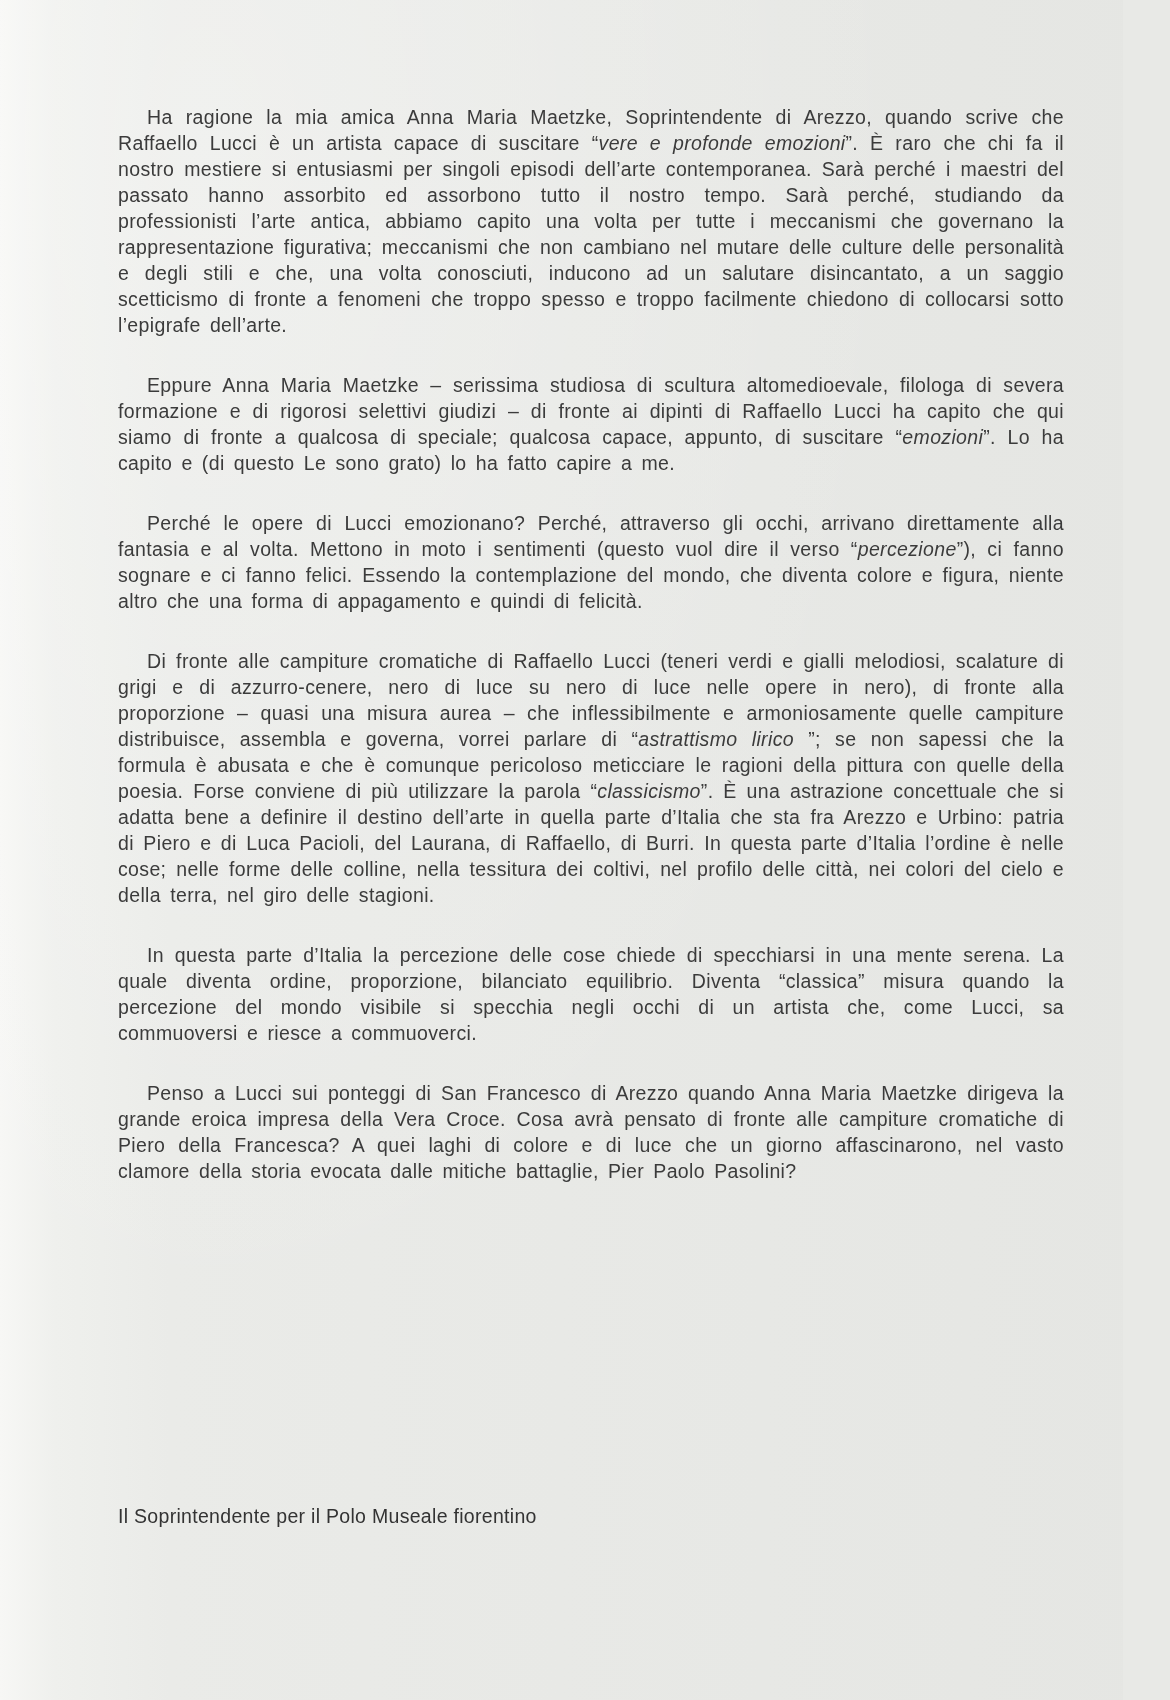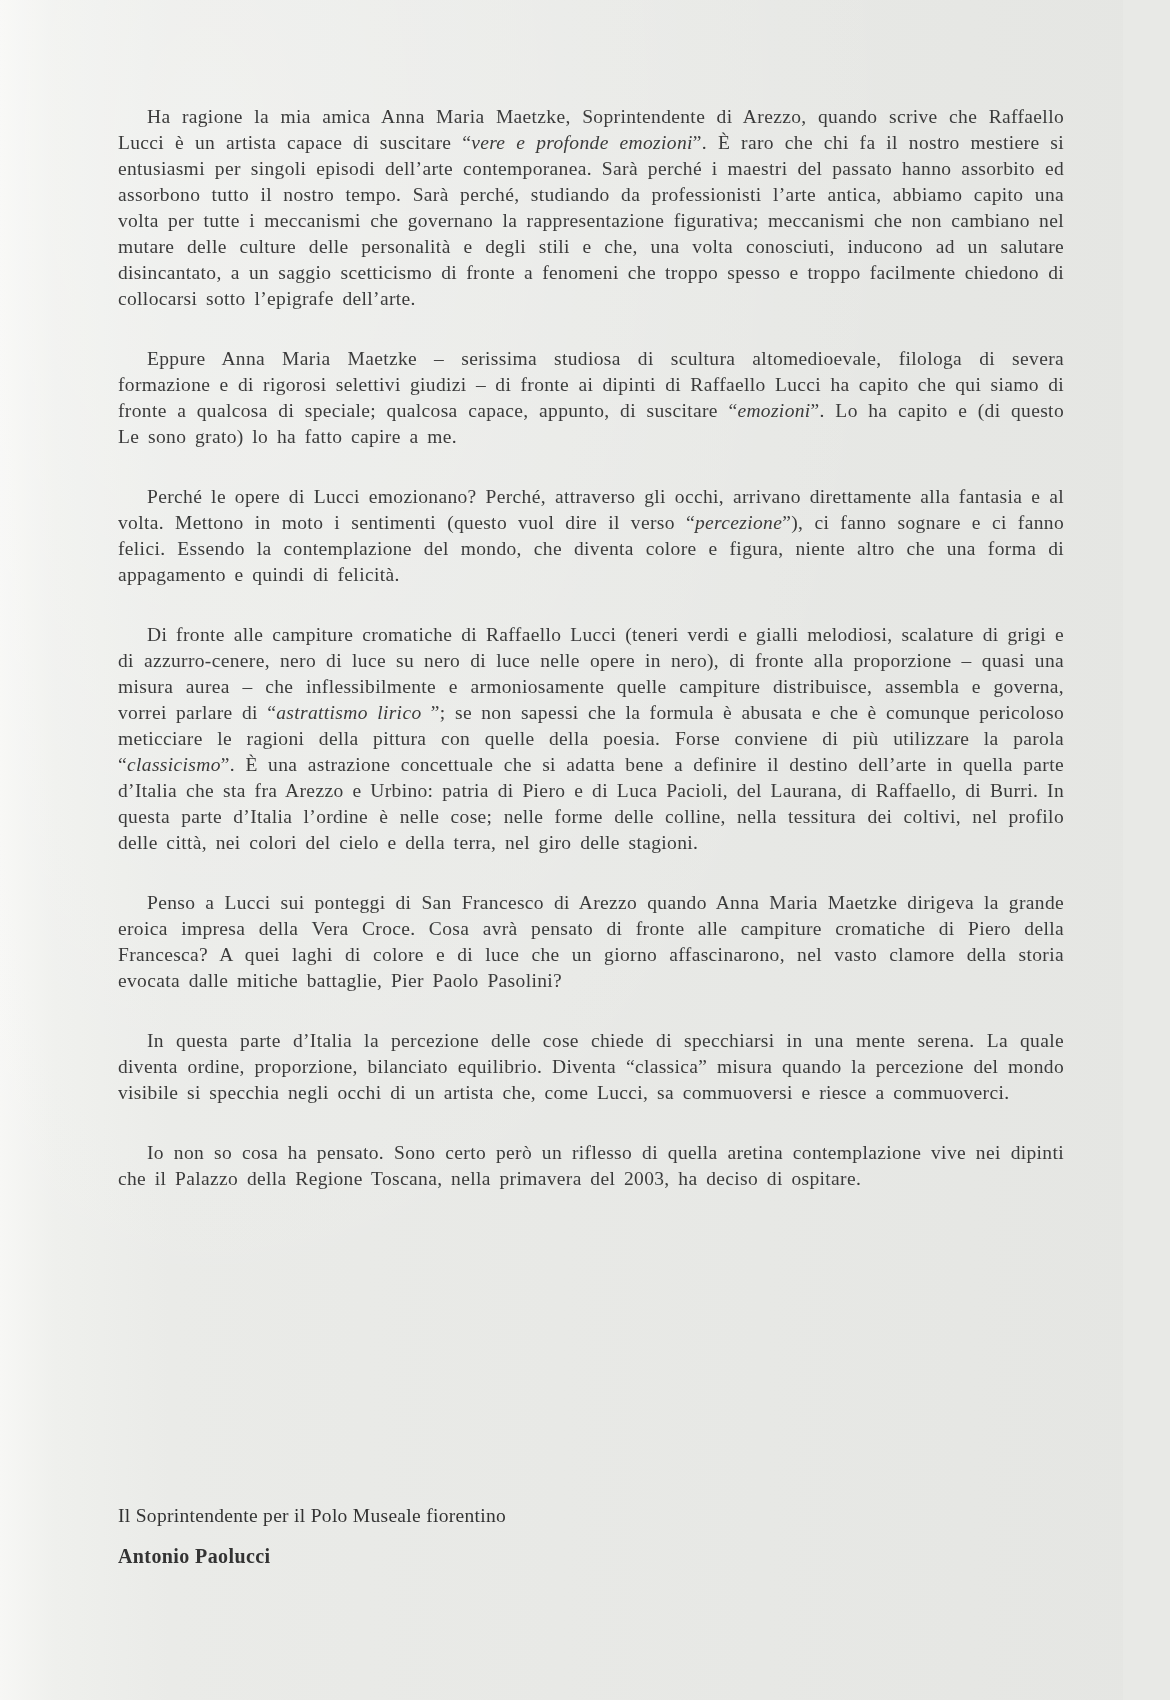--- a/index.html
+++ b/index.html
@@ -12,21 +12,21 @@
     overflow: hidden;
     background: #e8e9e6;
   }
   .page {
     position: relative;
     width: 1123px;
     height: 1700px;
     background:
       radial-gradient(ellipse at 18% 8%, rgba(255,255,255,0.30), rgba(255,255,255,0) 55%),
       linear-gradient(to right, #f7f7f5 0px, #eff0ed 55px, #eaebe8 170px, #e8e9e6 560px, #e5e6e3 1170px);
-    font-family: Liberation Serif, serif;
+    font-family: Liberation Sans, sans-serif;
   }
   .text-block {
     position: absolute;
     left: 118px;
     top: 104px;
     width: 946px;
     font-size: 19.5px;
     line-height: 26px;
     color: #3b3b3b;
     text-align: justify;
@@ -64,23 +64,21 @@
 </head>
 <body>
 
 <div class="page">
 
   <main class="text-block">
       <p><span>Ha ragione la mia amica Anna Maria Maetzke, Soprintendente di Arezzo, quando scrive che Raffaello Lucci è un artista capace di suscitare “</span><em>vere e profonde emozioni</em><span>”. È raro che chi fa il nostro mestiere si entusiasmi per singoli episodi dell’arte contemporanea. Sarà perché i maestri del passato hanno assorbito ed assorbono tutto il nostro tempo. Sarà perché, studiando da professionisti l’arte antica, abbiamo capito una volta per tutte i meccanismi che governano la rappresentazione figurativa; meccanismi che non cambiano nel mutare delle culture delle personalità e degli stili e che, una volta conosciuti, inducono ad un salutare disincantato, a un saggio scetticismo di fronte a fenomeni che troppo spesso e troppo facilmente chiedono di collocarsi sotto l’epigrafe dell’arte.</span></p>
       <p><span>Eppure Anna Maria Maetzke – serissima studiosa di scultura altomedioevale, filologa di severa formazione e di rigorosi selettivi giudizi – di fronte ai dipinti di Raffaello Lucci ha capito che qui siamo di fronte a qualcosa di speciale; qualcosa capace, appunto, di suscitare “</span><em>emozioni</em><span>”. Lo ha capito e (di questo Le sono grato) lo ha fatto capire a me.</span></p>
       <p><span>Perché le opere di Lucci emozionano? Perché, attraverso gli occhi, arrivano direttamente alla fantasia e al volta. Mettono in moto i sentimenti (questo vuol dire il verso “</span><em>percezione</em><span>”), ci fanno sognare e ci fanno felici. Essendo la contemplazione del mondo, che diventa colore e figura, niente altro che una forma di appagamento e quindi di felicità.</span></p>
       <p><span>Di fronte alle campiture cromatiche di Raffaello Lucci (teneri verdi e gialli melodiosi, scalature di grigi e di azzurro-cenere, nero di luce su nero di luce nelle opere in nero), di fronte alla proporzione – quasi una misura aurea – che inflessibilmente e armoniosamente quelle campiture distribuisce, assembla e governa, vorrei parlare di “</span><em>astrattismo lirico </em><span>”; se non sapessi che la formula è abusata e che è comunque pericoloso meticciare le ragioni della pittura con quelle della poesia. Forse conviene di più utilizzare la parola “</span><em>classicismo</em><span>”. È una astrazione concettuale che si adatta bene a definire il destino dell’arte in quella parte d’Italia che sta fra Arezzo e Urbino: patria di Piero e di Luca Pacioli, del Laurana, di Raffaello, di Burri. In questa parte d’Italia l’ordine è nelle cose; nelle forme delle colline, nella tessitura dei coltivi, nel profilo delle città, nei colori del cielo e della terra, nel giro delle stagioni.</span></p>
+      <p><span>In questa parte d’Italia la percezione delle cose chiede di specchiarsi in una mente serena. La quale diventa ordine, proporzione, bilanciato equilibrio. Diventa “classica” misura quando la percezione del mondo visibile si specchia negli occhi di un artista che, come Lucci, sa commuoversi e riesce a commuoverci.</span></p>
       <p><span>Penso a Lucci sui ponteggi di San Francesco di Arezzo quando Anna Maria Maetzke dirigeva la grande eroica impresa della Vera Croce. Cosa avrà pensato di fronte alle campiture cromatiche di Piero della Francesca? A quei laghi di colore e di luce che un giorno affascinarono, nel vasto clamore della storia evocata dalle mitiche battaglie, Pier Paolo Pasolini?</span></p>
-      <p><span>In questa parte d’Italia la percezione delle cose chiede di specchiarsi in una mente serena. La quale diventa ordine, proporzione, bilanciato equilibrio. Diventa “classica” misura quando la percezione del mondo visibile si specchia negli occhi di un artista che, come Lucci, sa commuoversi e riesce a commuoverci.</span></p>
-      <p><span>Io non so cosa ha pensato. Sono certo però un riflesso di quella aretina contemplazione vive nei dipinti che il Palazzo della Regione Toscana, nella primavera del 2003, ha deciso di ospitare.</span></p>
     </main>
 
   <footer class="signature">
     <p class="sig-role">Il Soprintendente per il Polo Museale fiorentino</p>
-    <p class="sig-name">Antonio Paolucci</p>
   </footer>
 
 </div>
 
 </body></html>

